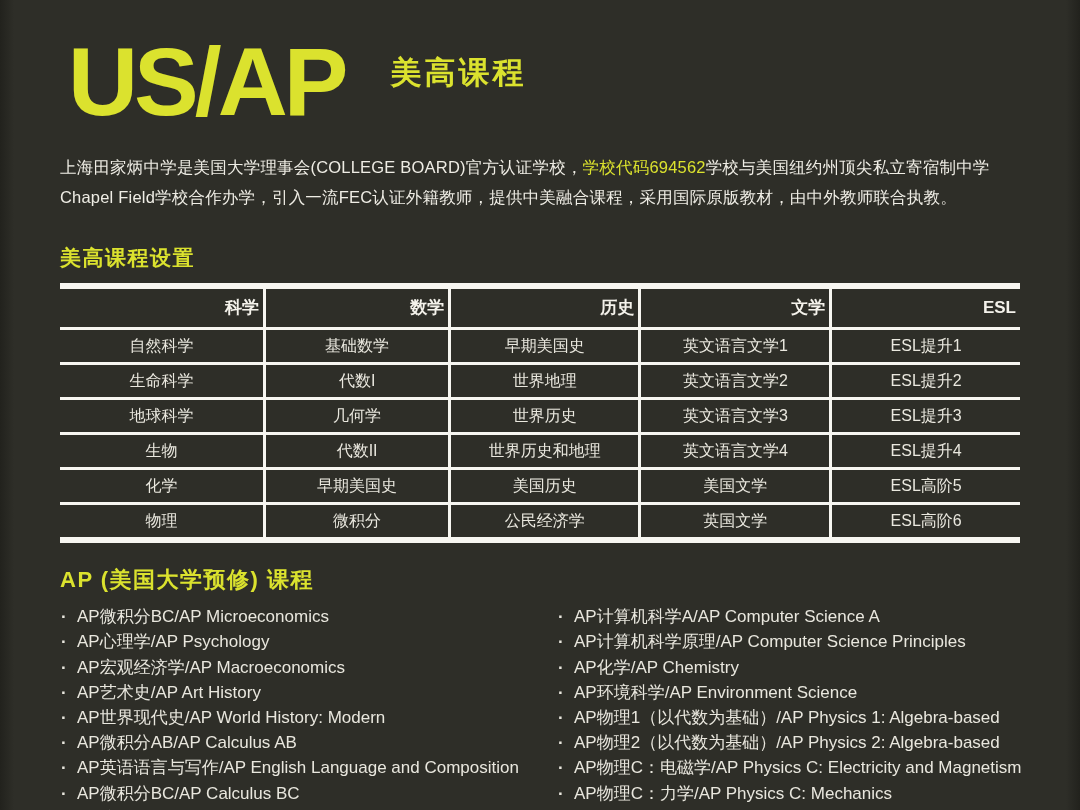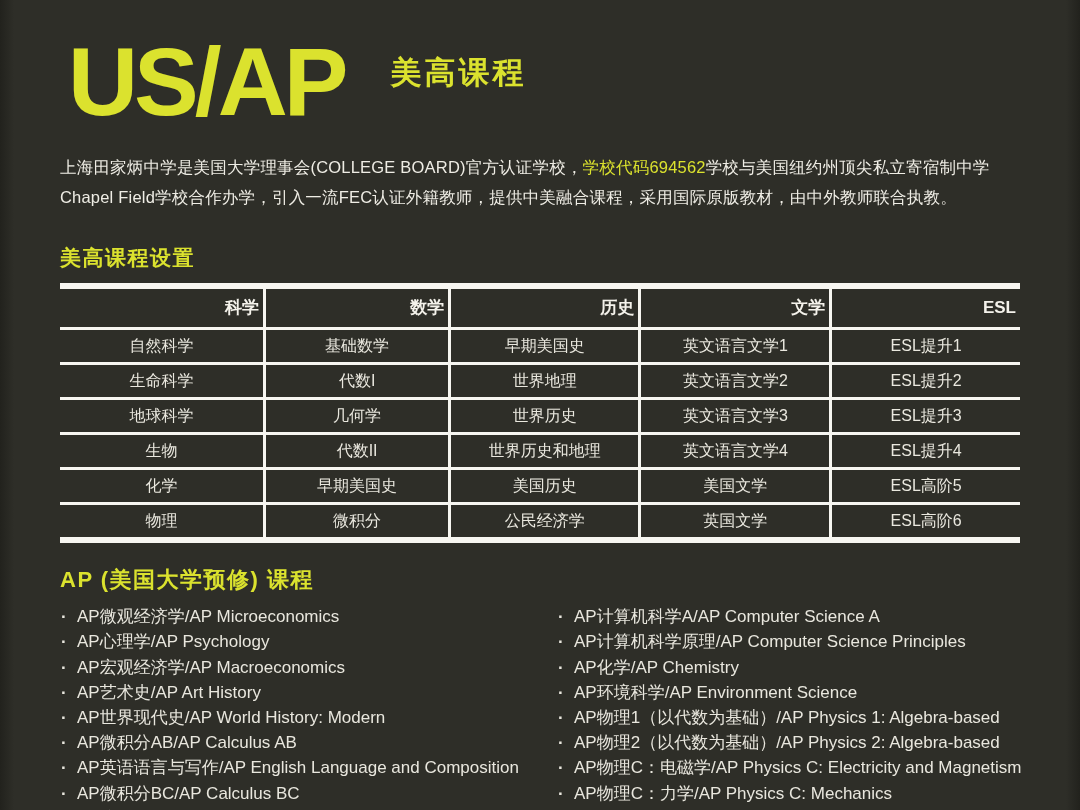--- a/index.html
+++ b/index.html
@@ -182,21 +182,21 @@
         <td>英国文学</td>
         <td>ESL高阶6</td>
       </tr>
     </tbody>
   </table>
 
   <h2 class="section-title ap-title">AP (美国大学预修) 课程</h2>
 
   <div class="ap-lists">
     <ul class="ap-col ap-col-left">
-      <li class="ap-item">AP微观经济学/AP Microeconomics</li>
+      <li class="ap-item">AP微积分BC/AP Microeconomics</li>
       <li class="ap-item">AP心理学/AP Psychology</li>
       <li class="ap-item">AP宏观经济学/AP Macroeconomics</li>
       <li class="ap-item">AP艺术史/AP Art History</li>
       <li class="ap-item">AP世界现代史/AP World History: Modern</li>
       <li class="ap-item">AP微积分AB/AP Calculus AB</li>
       <li class="ap-item">AP英语语言与写作/AP English Language and Composition</li>
       <li class="ap-item">AP微积分BC/AP Calculus BC</li>
       <li class="ap-item">AP统计学/AP Statistics</li>
     </ul>
     <ul class="ap-col ap-col-right">

